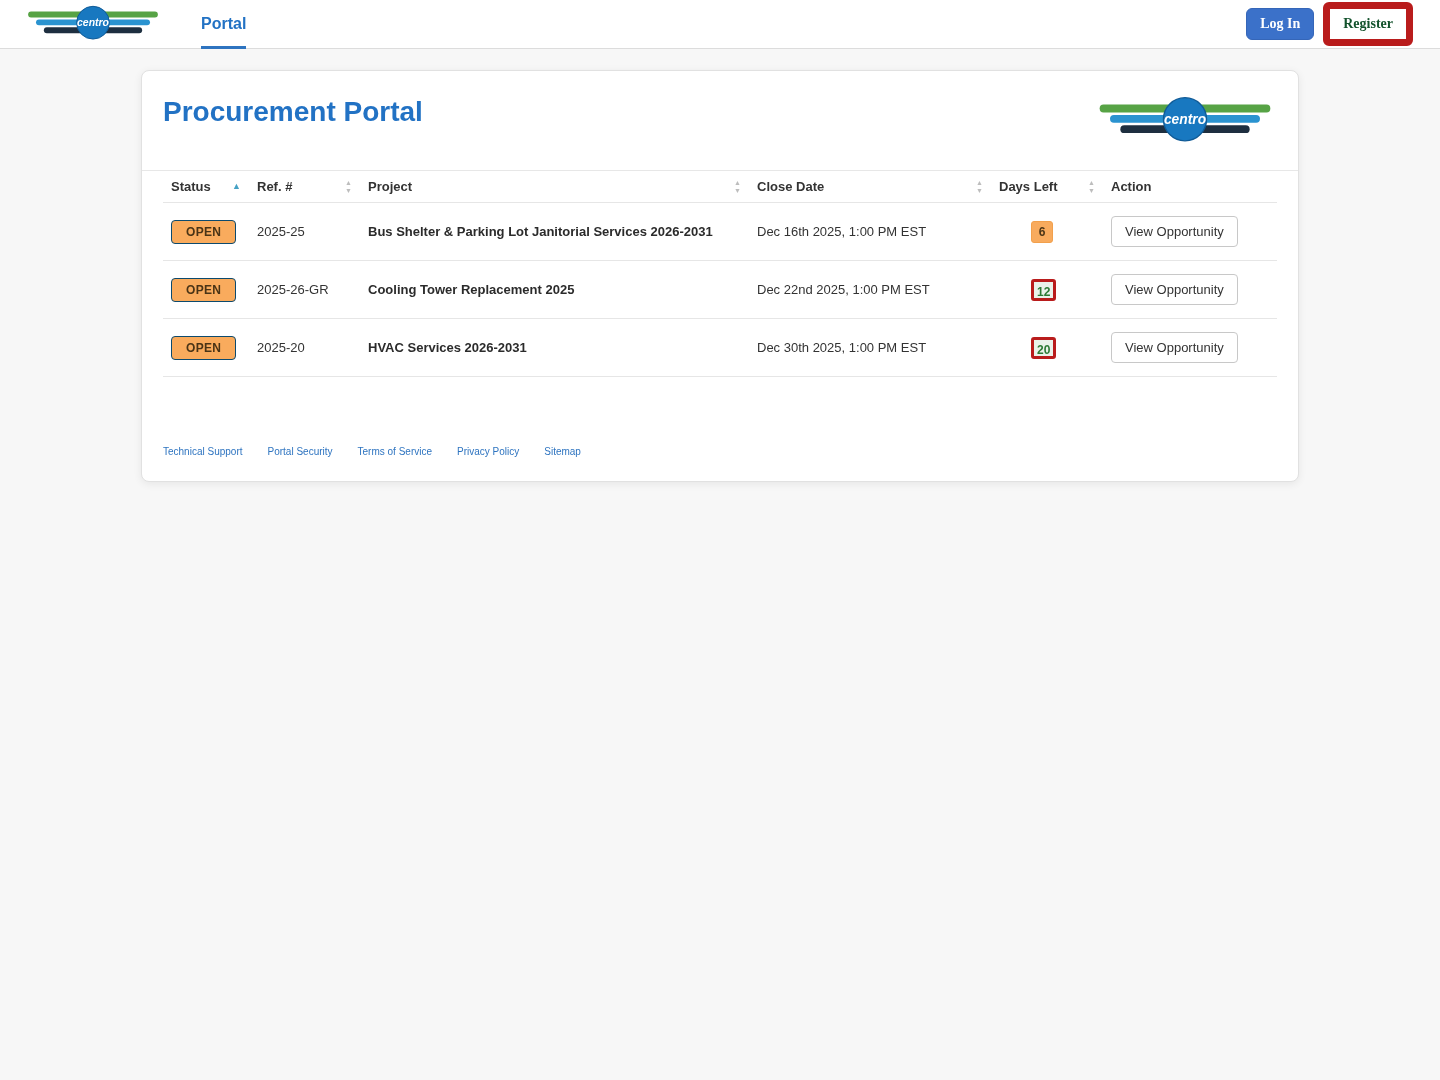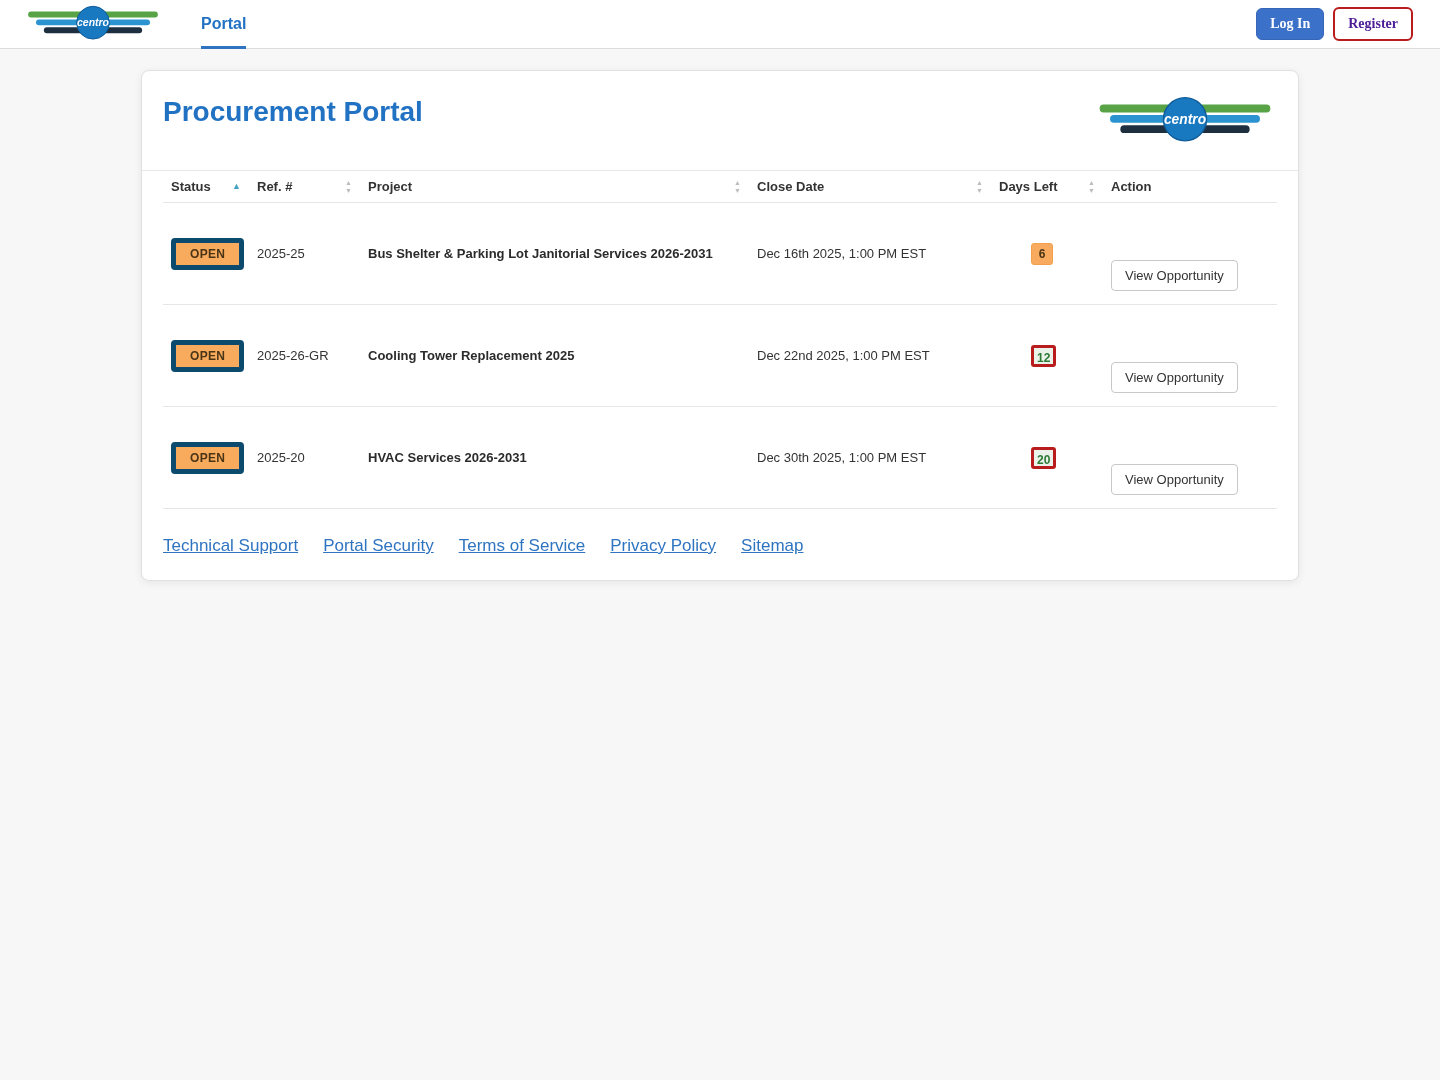--- a/index.html
+++ b/index.html
@@ -22,21 +22,21 @@
   .nav-link::after {
     content:""; position:absolute; left:0; right:0; bottom:0; height:3px; background:#2e74c0;
   }
   .navbar-spacer { flex:1; }
   .btn {
     font-family:Liberation Serif, serif;
     font-size:14px; font-weight:bold; border-radius:6px; cursor:pointer;
     padding:5px 13px; line-height:1.4;text-align:center;
   }
   .btn-primary { background:#3b71c9; border:1px solid #3566b8; color:#fff; }
-  .btn-outline { background:#fff; border:2px solid #b91c1c; color:#4c1d95; }
+  .btn-outline { background:#fff; border:7px solid #b91c1c; color:#14532d; }
   .navbar .btn + .btn { margin-left:9px; }
 
   
   .page-card {
     width:1158px; margin:21px auto 0;
     background:#fff; border:1px solid #e1e1e1; border-radius:8px;
     box-shadow:0 2px 8px rgba(0,0,0,0.07);
     padding:25px 21px 24px;
   }
   .card-header { display:flex; justify-content:space-between; align-items:flex-start; padding-bottom:24px; }
@@ -66,37 +66,37 @@
   col.c-status{width:86px} col.c-ref{width:111px} col.c-project{width:389px}
   col.c-close{width:242px} col.c-days{width:112px} col.c-action{width:auto}
   th { padding:8px 8px; font-size:13px; color:#333; text-align:left; }
   th .th-inner { display:flex; align-items:center; justify-content:space-between; cursor:pointer; }
   .sort-asc-icon { color:#45a1c4; font-size:9px; line-height:1; }
   .sort-icons { display:flex; flex-direction:column; color:#bdbdbd; font-size:7px; line-height:1.05; }
   td { padding:13px 8px; font-size:13px; color:#333; border-top:1px solid #e6e6e6; vertical-align:middle; }
   tr.data-row:last-child td { border-bottom:1px solid #e6e6e6; }
   td.cell-project { font-weight:bold; color:#2b2b2b; }
   .status-badge {
-    display:inline-block; background:#f9ab5d; border:5px solid #0c4a6e; color:#4a3416;
+    display:inline-block; background:#f9ab5d; border:1px solid #0c4a6e; color:#4a3416;
     font-size:12px; font-weight:bold; padding:4px 14px; border-radius:4px; letter-spacing:.3px;
   }
   .days-badge {
     display:inline-block; min-width:22px; height:22px; line-height:20px; text-align:center;
     font-size:12px; font-weight:bold; border-radius:3px; margin-left:32px; padding:0 3px;
   }
   .days-warning { background:#f8ab5e; border:1px solid #f2a04c; color:#4a3416; }
   .days-success { background:#eaf2ea; border:3px solid #b91c1c; color:#2c7a35; }
   .view-btn {
     background:#fff; border:1px solid #c8c8c8; border-radius:4px; cursor:pointer;
-    font-family:"Liberation Sans", sans-serif; font-size:13px; color:#333; padding:7px 13px;margin-top:44px;
+    font-family:"Liberation Sans", sans-serif; font-size:13px; color:#333; padding:7px 13px;
   }
 
   
   .footer-links { display:flex; gap:25px; margin-top:27px; }
-  .footer-links a { color:#2e74c0; font-size:17px; text-decoration:underline; cursor:pointer; }
+  .footer-links a { color:#2e74c0; font-size:10px; cursor:pointer;margin-top:42px; }
 
   
   .logo-svg text { font-family:"Liberation Sans", sans-serif; font-weight:bold; font-style:italic; }
 </style>
 </head>
 <body>
 
 <div class="navbar">
   <div class="navbar-logo">
     <svg class="logo-svg" width="132" height="38" viewBox="0 0 200 58">

